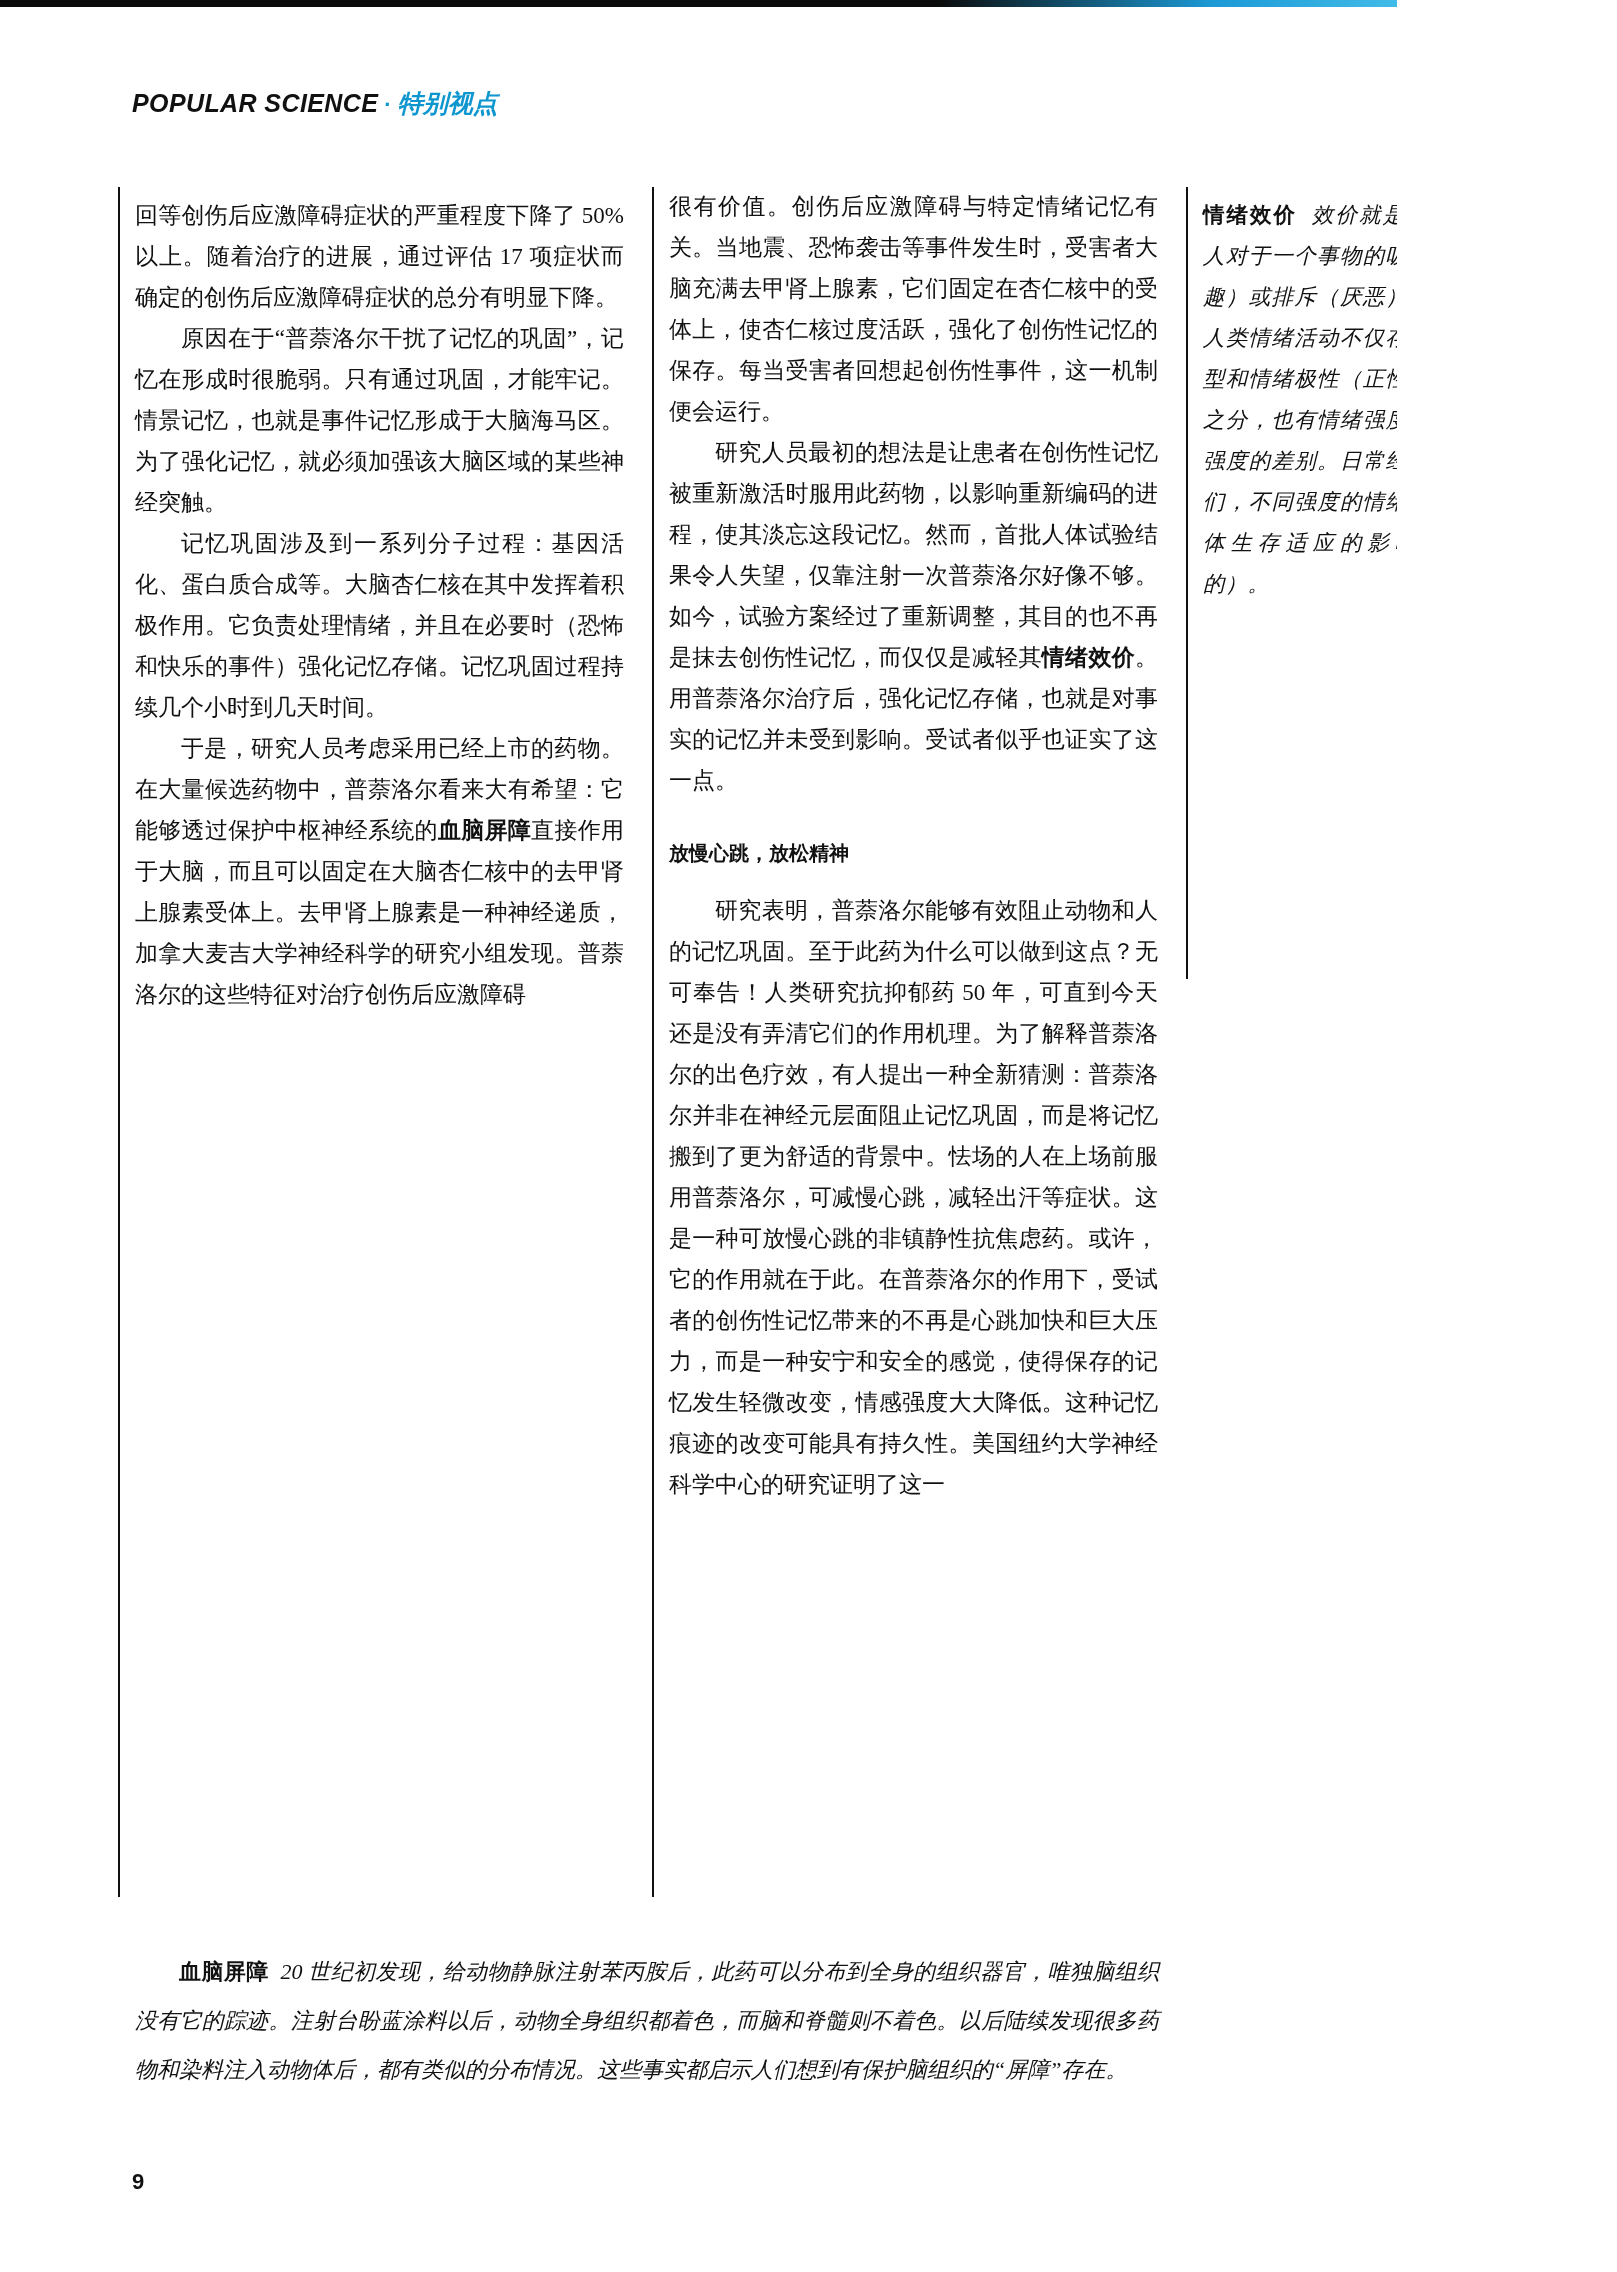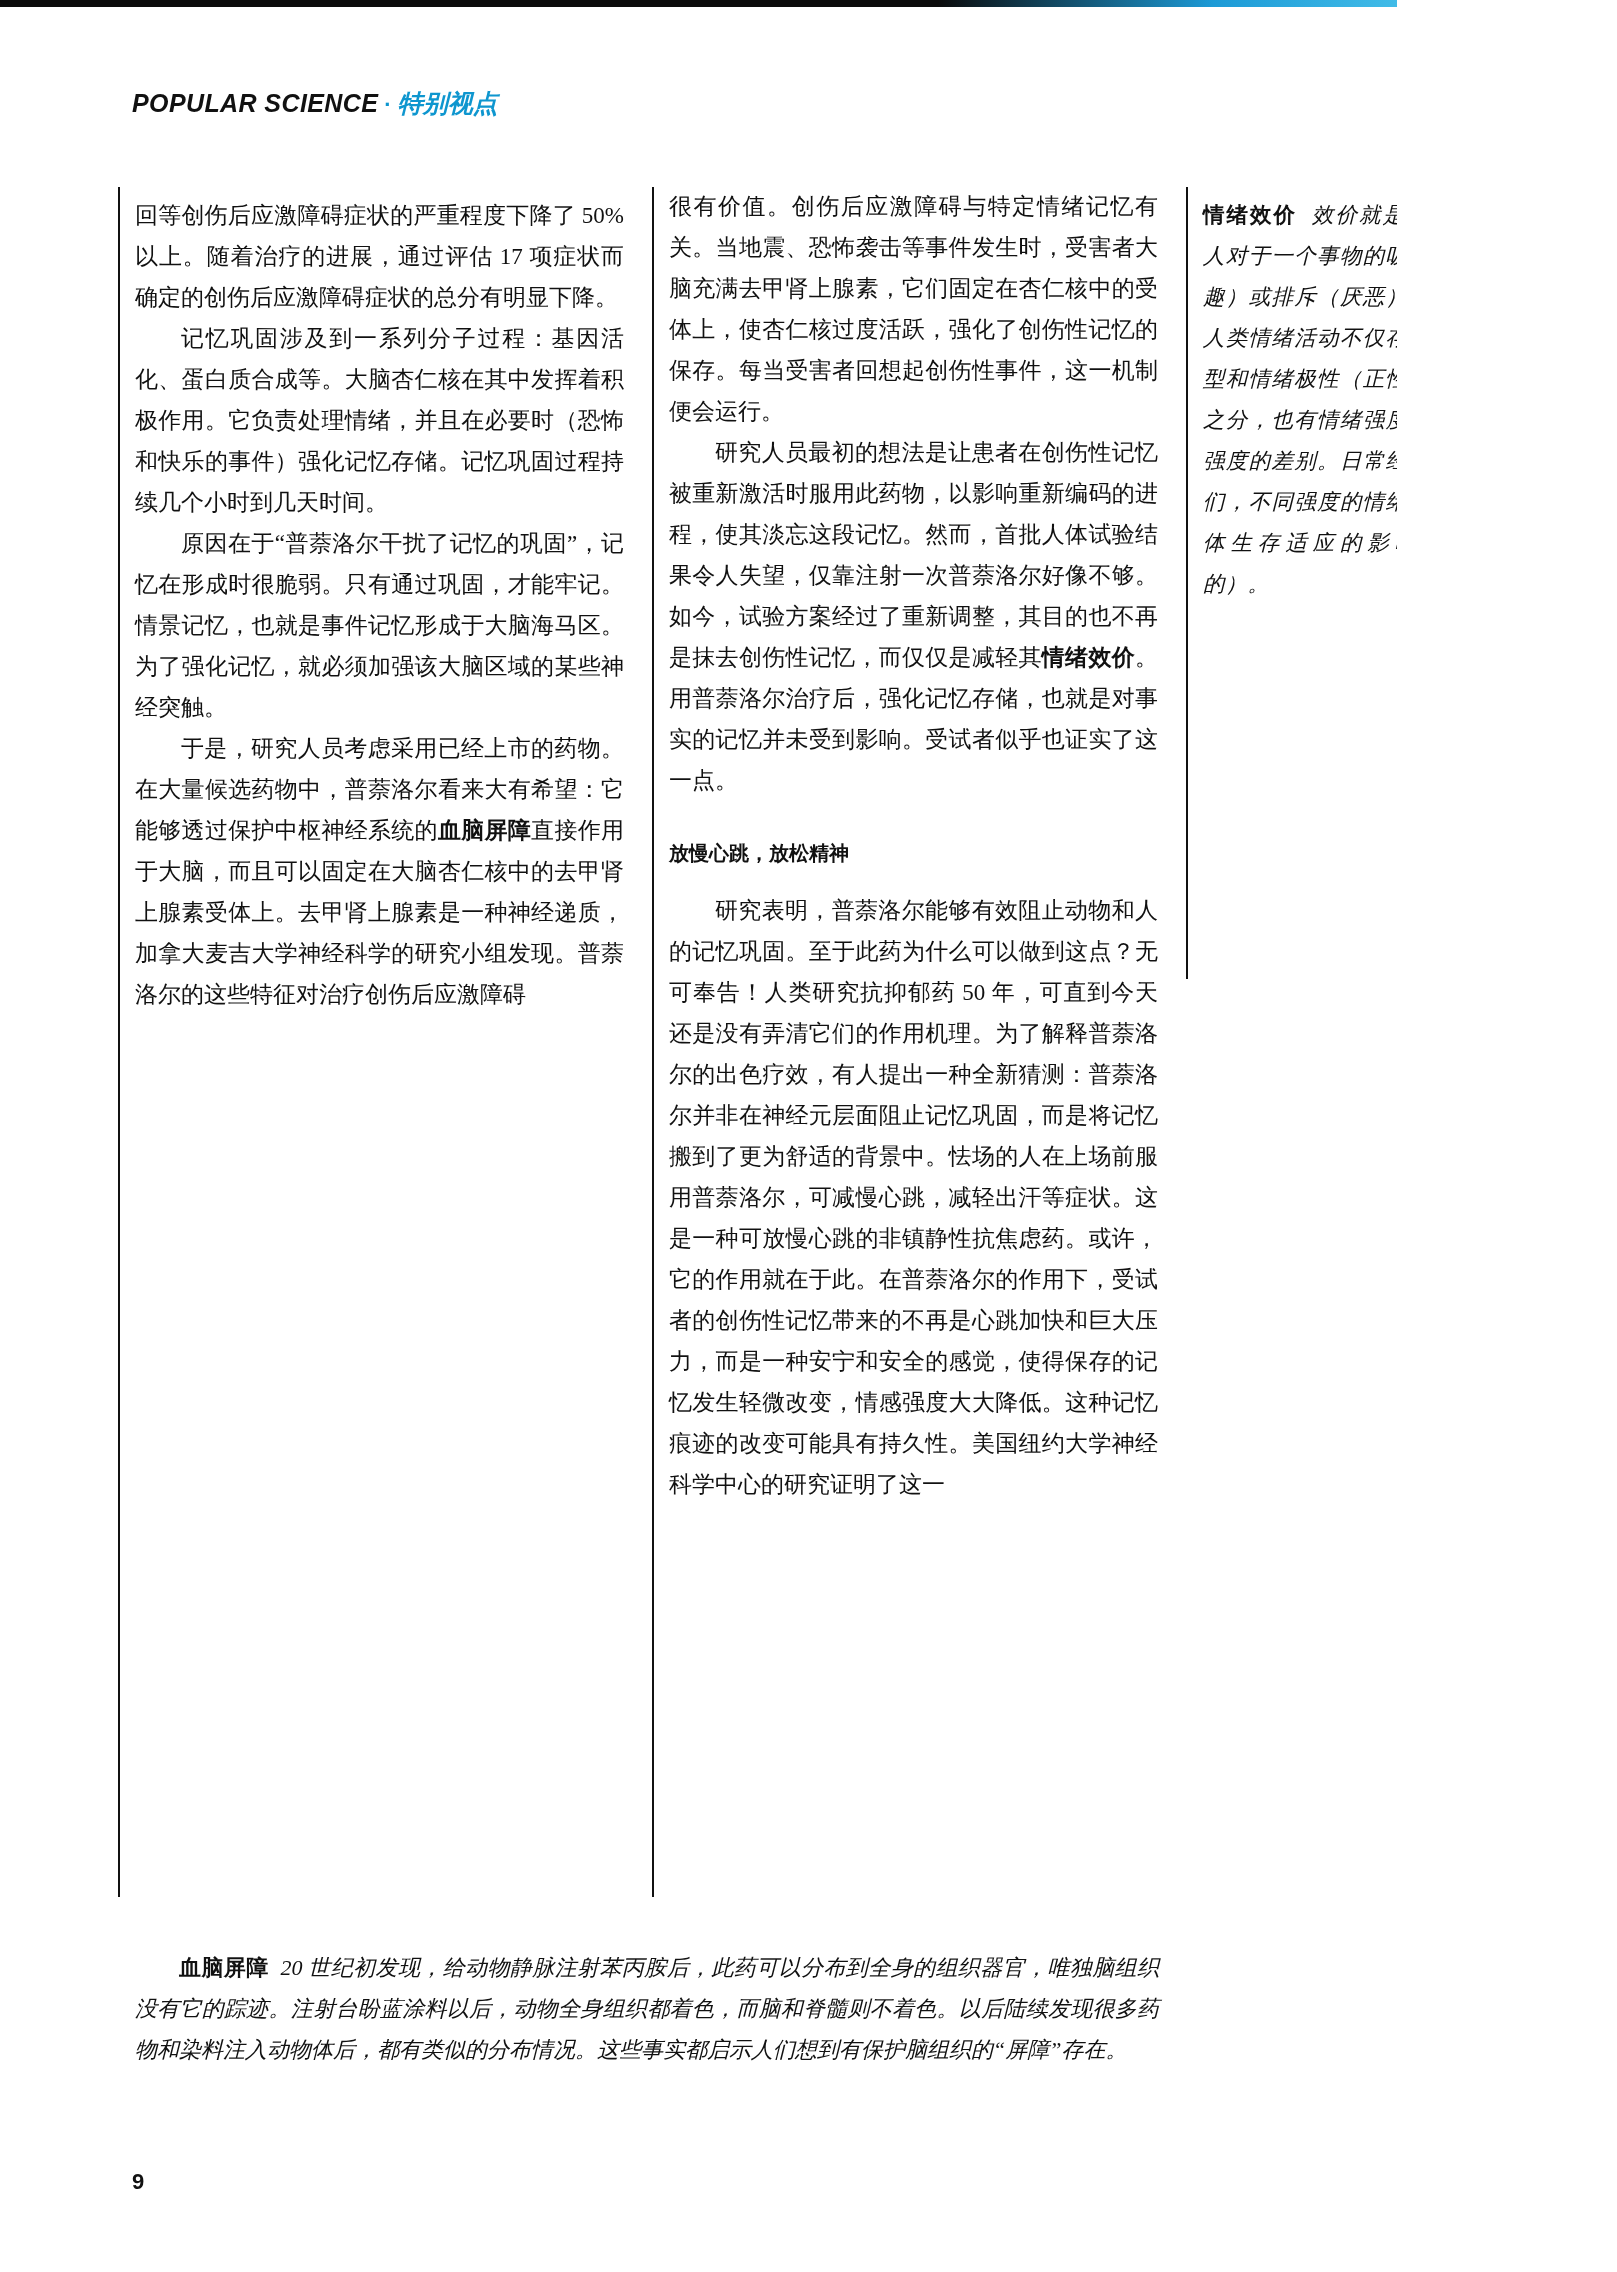--- a/index.html
+++ b/index.html
@@ -107,21 +107,21 @@
   }
 
   
   .footnote {
     position: absolute;
     left: 135px;
     top: 1925px;
     width: 1024px;
     font-style: italic;
     font-size: 22px;
-    line-height: 41px;
+    line-height: 49px;
     color: #111111;
     text-align: justify;
     text-justify: inter-ideograph;
   }
   .footnote .fn-term {
     font-style: normal;
     font-weight: bold;
   }
   .footnote-indent { text-indent: 2em; }
 
@@ -147,22 +147,22 @@
       <span class="ps">POPULAR SCIENCE</span><span class="dot">·</span><span class="section">特别视点</span>
     </div>
   </div>
 
   <div class="vrule v1"></div>
   <div class="vrule v2"></div>
   <div class="vrule v3"></div>
 
   <div class="col col1">
     <p>回等创伤后应激障碍症状的严重程度下降了 50% 以上。随着治疗的进展，通过评估 17 项症状而确定的创伤后应激障碍症状的总分有明显下降。</p>
+    <p class="indent">原因在于“普萘洛尔干扰了记忆的巩固”，记忆在形成时很脆弱。只有通过巩固，才能牢记。情景记忆，也就是事件记忆形成于大脑海马区。为了强化记忆，就必须加强该大脑区域的某些神经突触。</p>
     <p class="indent">记忆巩固涉及到一系列分子过程：基因活化、蛋白质合成等。大脑杏仁核在其中发挥着积极作用。它负责处理情绪，并且在必要时（恐怖和快乐的事件）强化记忆存储。记忆巩固过程持续几个小时到几天时间。</p>
-    <p class="indent">原因在于“普萘洛尔干扰了记忆的巩固”，记忆在形成时很脆弱。只有通过巩固，才能牢记。情景记忆，也就是事件记忆形成于大脑海马区。为了强化记忆，就必须加强该大脑区域的某些神经突触。</p>
     <p class="indent">
       <span>于是，研究人员考虑采用已经上市的药物。在大量候选药物中，普萘洛尔看来大有希望：它能够透过保护中枢神经系统的</span><span class="bold">血脑屏障</span><span>直接作用于大脑，而且可以固定在大脑杏仁核中的去甲肾上腺素受体上。去甲肾上腺素是一种神经递质，加拿大麦吉大学神经科学的研究小组发现。普萘洛尔的这些特征对治疗创伤后应激障碍</span>
     </p>
   </div>
 
   <div class="col col2">
     <p>很有价值。创伤后应激障碍与特定情绪记忆有关。当地震、恐怖袭击等事件发生时，受害者大脑充满去甲肾上腺素，它们固定在杏仁核中的受体上，使杏仁核过度活跃，强化了创伤性记忆的保存。每当受害者回想起创伤性事件，这一机制便会运行。</p>
     <p class="indent">
       <span>研究人员最初的想法是让患者在创伤性记忆被重新激活时服用此药物，以影响重新编码的进程，使其淡忘这段记忆。然而，首批人体试验结果令人失望，仅靠注射一次普萘洛尔好像不够。如今，试验方案经过了重新调整，其目的也不再是抹去创伤性记忆，而仅仅是减轻其</span><span class="bold">情绪效价</span><span>。用普萘洛尔治疗后，强化记忆存储，也就是对事实的记忆并未受到影响。受试者似乎也证实了这一点。</span>
     </p>

